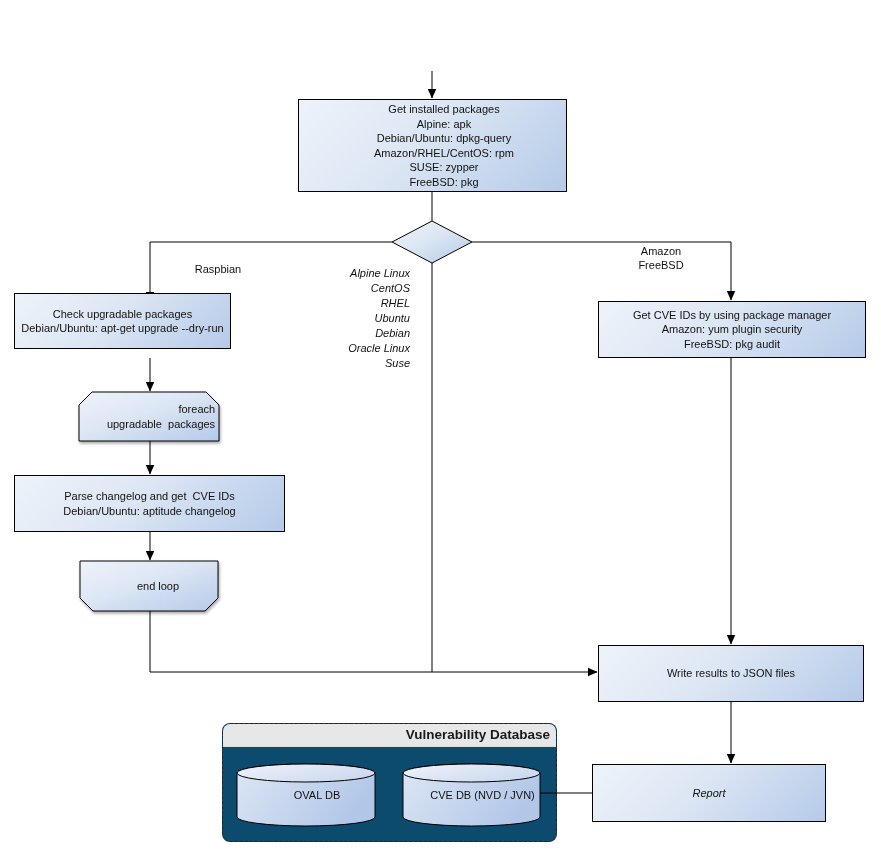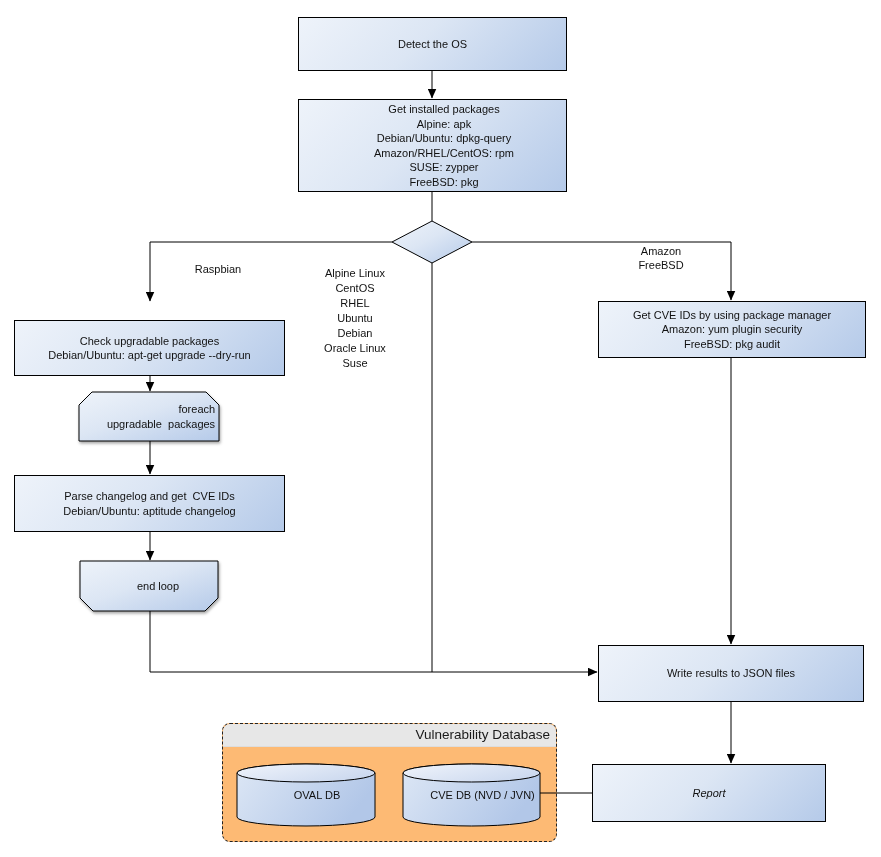--- a/index.html
+++ b/index.html
@@ -57,24 +57,25 @@
     text-align: right;
     white-space: pre-wrap;
     z-index: 4;
     margin-left: 12px;
   }
   #vuln-db-container {
     position: absolute;
     left: 222px; top: 723px;
     width: 335px; height: 119px;
     box-sizing: border-box;
-    background: #fdba74;
+    background: #0c4a6e;
     border: 1px dashed #222222;
     border-radius: 8px;
     z-index: 1;
+    font-weight: bold;
   }
   #vuln-db-header {
     box-sizing: border-box;
     height: 23px;
     background: #e7e7e7;
     border-radius: 7px 7px 0 0;
     border-bottom: 1px solid #dddddd;
     text-align: right;
     font-size: 13.5px;
     line-height: 22px;
@@ -142,51 +143,50 @@
       <path d="M237,773 L237,817 A69,9 0 0 0 375,817 L375,773 A69,9 0 0 0 237,773 Z" fill="url(#cylBodyGrad)" stroke="#000" stroke-width="1"></path>
       <ellipse cx="306" cy="773" rx="69" ry="9" fill="url(#cylLidGrad)" stroke="#000" stroke-width="1"></ellipse>
     </g>
 
     <g>
       <path d="M403,773 L403,817 A68.5,9 0 0 0 540,817 L540,773 A68.5,9 0 0 0 403,773 Z" fill="url(#cylBodyGrad)" stroke="#000" stroke-width="1"></path>
       <ellipse cx="471.5" cy="773" rx="68.5" ry="9" fill="url(#cylLidGrad)" stroke="#000" stroke-width="1"></ellipse>
     </g>
   </svg>
 
-  <div class="node" style="left:298px; top:17px; width:269px; height:54px;">Detect the OS</div>
 
   <div class="node right-text" style="left:298px; top:99px; width:269px; height:93px;">Get installed packages
 Alpine: apk
 Debian/Ubuntu: dpkg-query
 Amazon/RHEL/CentOS: rpm
 SUSE: zypper
 FreeBSD: pkg</div>
 
-  <div class="node" style="left:14px; top:320px; width:271px; height:56px;">Check upgradable packages
+  <div class="node" style="left:14px; top:293px; width:217px; height:56px;">Check upgradable packages
 Debian/Ubuntu: apt-get upgrade --dry-run</div>
 
   <div class="node" style="left:14px; top:475px; width:271px; height:57px;">Parse changelog and get  CVE IDs
 Debian/Ubuntu: aptitude changelog</div>
 
   <div class="node" style="left:598px; top:301px; width:268px; height:57px;">Get CVE IDs by using package manager
 Amazon: yum plugin security
 FreeBSD: pkg audit</div>
 
   <div class="node" style="left:598px; top:645px; width:266px; height:57px;">Write results to JSON files</div>
 
   <div class="node" style="left:592px; top:764px; width:234px; height:58px;font-style:italic;">Report</div>
 
   <div class="shape-label" style="left:79px; top:392px; width:140px; height:49px;">foreach
 upgradable  packages</div>
 
   <div class="shape-label" style="left:80px; top:561px; width:132px; height:50px;border-radius:7px;">end loop</div>
 
   <div class="float-label" style="left:168px; top:262px; width:100px; text-align:center;">Raspbian</div>
 
-  <div class="float-label" style="left:300px; top:266px; width:110px; text-align:center;">Alpine Linux
+  <div class="float-label" style="left:300px; top:266px; width:110px; text-align:right;font-style:italic;">Alpine Linux
 CentOS
 RHEL
 Ubuntu
 Debian
 Oracle Linux
 Suse</div>
 
   <div class="float-label" style="left:611px; top:244px; width:100px; text-align:center; line-height:14px;">Amazon
 FreeBSD</div>
 

